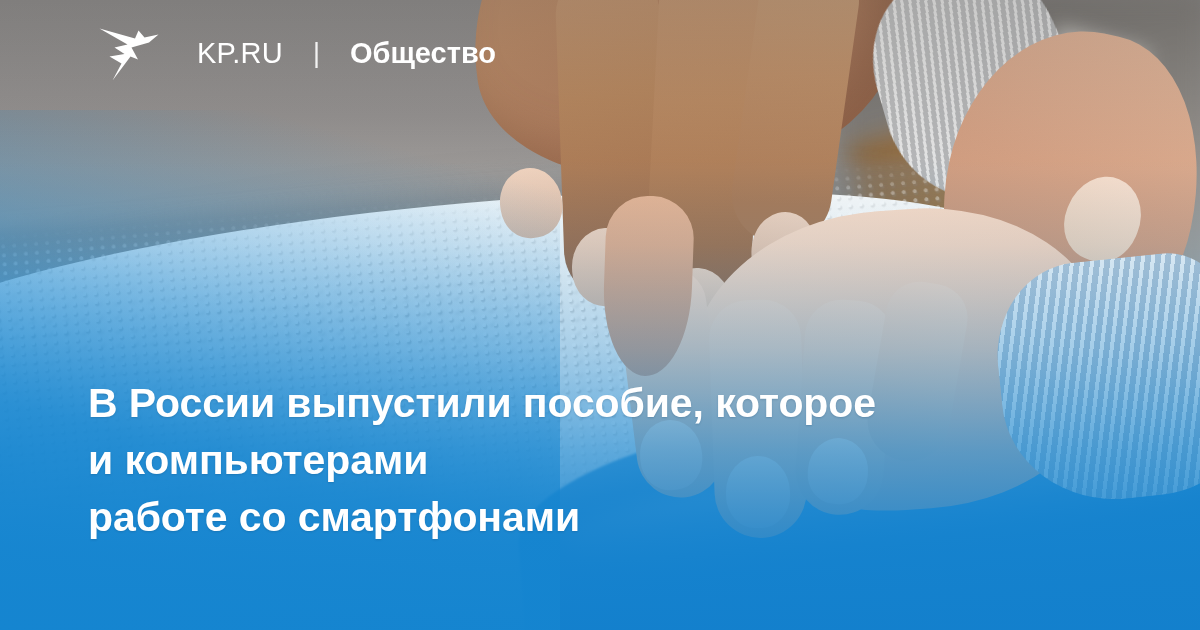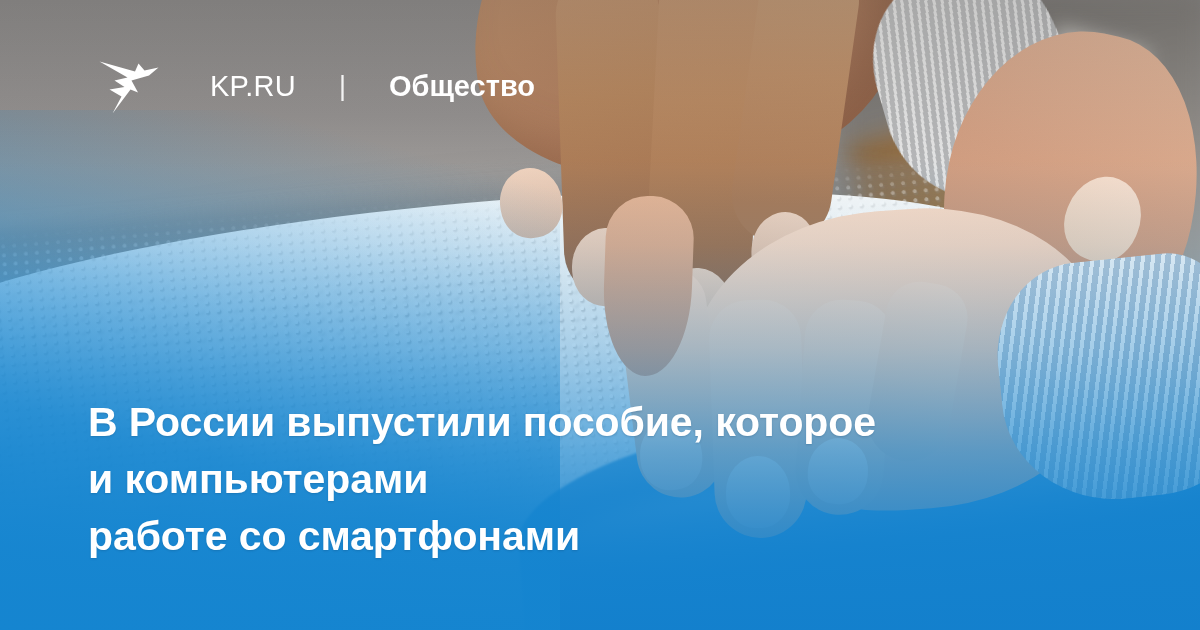--- a/index.html
+++ b/index.html
@@ -223,40 +223,40 @@
       rgba(21,133,208,.35) 62%,
       rgba(21,133,208,0) 88%);
   }
   .top-dark{
     position:absolute;left:0;top:0;width:100%;height:170px;
     background:linear-gradient(180deg,rgba(60,58,56,.18),rgba(60,58,56,0));
   }
 
   
   .header{
-    position:absolute;left:97px;top:56px;
-    display:flex;align-items:center;gap:17px;
+    position:absolute;left:97px;top:23px;
+    display:flex;align-items:center;gap:4px;
     z-index:6;
   }
   .logo-bird{width:64px;height:60px;display:block;}
   .brand{
     margin-left:32px;
     color:#fff;font-size:29px;letter-spacing:.2px;font-weight:400;
     line-height:1;white-space:nowrap;
   }
   .divider{
     margin:0 26px;color:#fff;opacity:.9;font-size:27px;font-weight:300;line-height:1;
   }
   .rubric{
     color:#fff;font-size:29px;font-weight:700;line-height:1;white-space:nowrap;
   }
 
   
   .headline{
-    position:absolute;left:88px;bottom:65px;
+    position:absolute;left:88px;bottom:84px;
     z-index:6;width:1010px;
     color:#fff;
     font-size:41px;font-weight:700;line-height:57px;
     letter-spacing:-.1px;
     text-shadow:0 1px 2px rgba(20,60,95,.22);
   }
   .headline .ln{display:block;white-space:nowrap;}
 </style>
 </head>
 <body>

